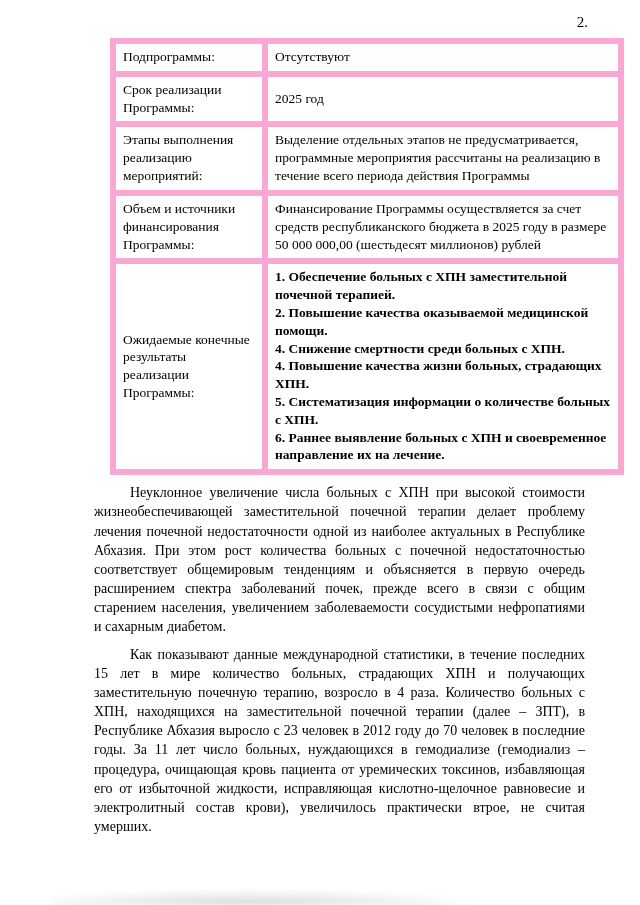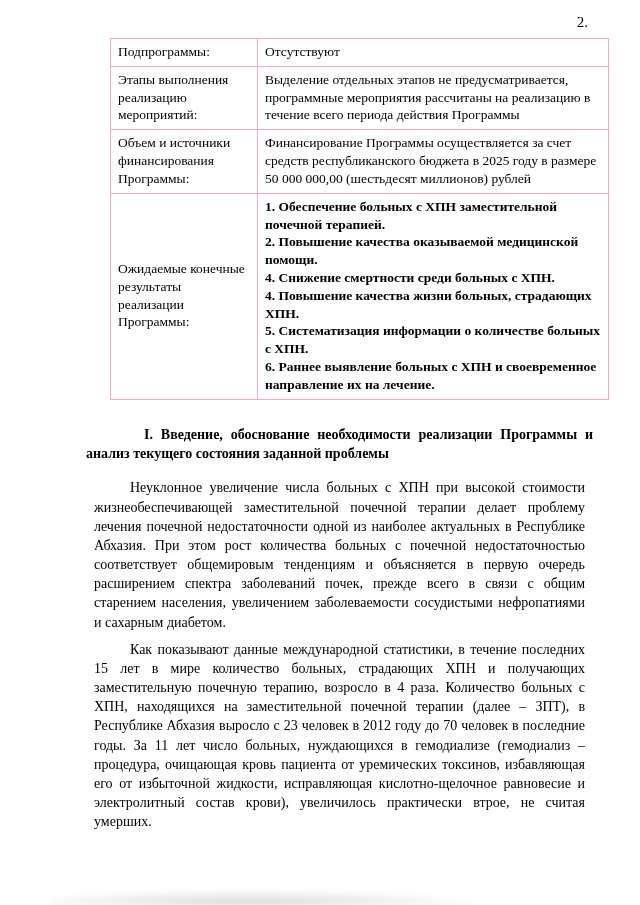--- a/index.html
+++ b/index.html
@@ -27,21 +27,21 @@
   }
   table.passport-table {
     border-collapse: collapse;
     table-layout: fixed;
     width: 482px;
     margin: 24px 0 0 24px;
     font-size: 13.5px;
     line-height: 1.32;
   }
   table.passport-table td {
-    border: 1px solid #f9a8d4;
+    border: 6px solid #f9a8d4;
     padding: 4px 7px 5px 7px;
     vertical-align: middle;
   }
   td.label-cell {
     width: 132px;
   }
   td.value-cell {
     width: 336px;
     margin-top: 44px;
   }
@@ -82,20 +82,24 @@
 
   <div class="page-number">2.</div>
 
   <table class="passport-table">
     <tbody>
       <tr>
         <td class="label-cell">Подпрограммы:</td>
         <td class="value-cell">Отсутствуют</td>
       </tr>
       <tr>
+        <td class="label-cell">Срок реализации Программы:</td>
+        <td class="value-cell">2025 год</td>
+      </tr>
+      <tr>
         <td class="label-cell">Этапы выполнения реализацию мероприятий:</td>
         <td class="value-cell">Выделение отдельных этапов не предусматривается, программные мероприятия рассчитаны на реализацию в течение всего периода действия Программы</td>
       </tr>
       <tr>
         <td class="label-cell">Объем и источники финансирования Программы:</td>
         <td class="value-cell">Финансирование Программы осуществляется за счет средств республиканского бюджета в 2025 году в размере 50 000 000,00 (шестьдесят миллионов) рублей</td>
       </tr>
       <tr>
         <td class="label-cell">Ожидаемые конечные результаты реализации Программы:</td>
         <td class="value-cell">
@@ -103,20 +107,19 @@
           <div class="value-line">2. Повышение качества оказываемой медицинской помощи.</div>
           <div class="value-line">4. Снижение смертности среди больных с ХПН.</div>
           <div class="value-line">4. Повышение качества жизни больных, страдающих ХПН.</div>
           <div class="value-line">5. Систематизация информации о количестве больных с ХПН.</div>
           <div class="value-line">6. Раннее выявление больных с ХПН и своевременное направление их на лечение.</div>
         </td>
       </tr>
     </tbody>
   </table>
 
-  <h2 class="section-heading">I. Введение, обоснование необходимости реализации Программы и анализ текущего состояния заданной проблемы</h2>
 
   <p class="body-paragraph">Неуклонное увеличение числа больных с ХПН при высокой стоимости жизнеобеспечивающей заместительной почечной терапии делает проблему лечения почечной недостаточности одной из наиболее актуальных в Республике Абхазия. При этом рост количества больных с почечной недостаточностью соответствует общемировым тенденциям и объясняется в первую очередь расширением спектра заболеваний почек, прежде всего в связи с общим старением населения, увеличением заболеваемости сосудистыми нефропатиями и сахарным диабетом.</p>
   <p class="body-paragraph">Как показывают данные международной статистики, в течение последних 15 лет в мире количество больных, страдающих ХПН и получающих заместительную почечную терапию, возросло в 4 раза. Количество больных с ХПН, находящихся на заместительной почечной терапии (далее – ЗПТ), в Республике Абхазия выросло с 23 человек в 2012 году до 70 человек в последние годы. За 11 лет число больных, нуждающихся в гемодиализе (гемодиализ – процедура, очищающая кровь пациента от уремических токсинов, избавляющая его от избыточной жидкости, исправляющая кислотно-щелочное равновесие и электролитный состав крови), увеличилось практически втрое, не считая умерших.</p>
 
   <div class="scan-smudge"></div>
 
 </div>
 
 </body></html>

